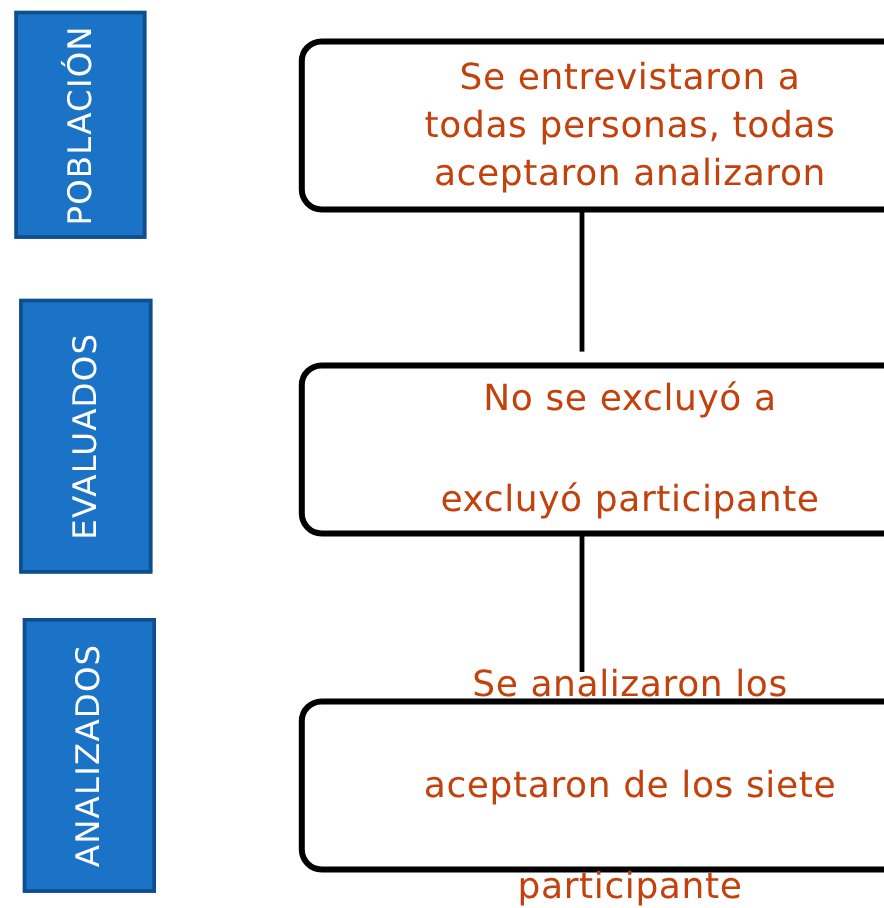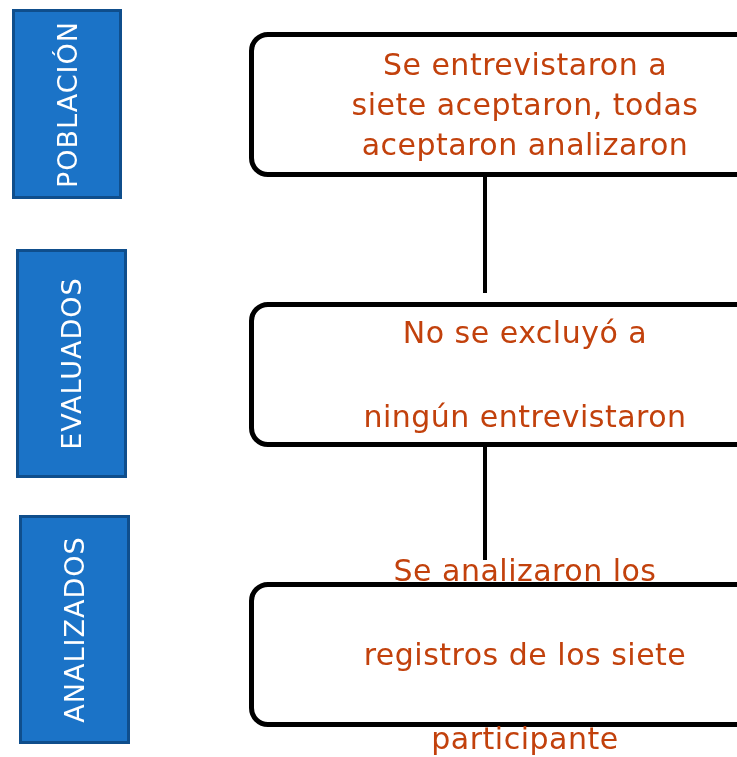--- a/index.html
+++ b/index.html
@@ -86,28 +86,28 @@
   </div>
   <div class="stage-label stage-label-3">
     <span class="vtext">ANALIZADOS</span>
   </div>
 
   <div class="connector connector-1"></div>
   <div class="connector connector-2"></div>
 
   <div class="flow-box flow-box-1">
     <div>Se entrevistaron a</div>
-    <div>siete aceptaron, todas</div>
+    <div>todas personas, todas</div>
     <div>aceptaron analizaron</div>
   </div>
 
   <div class="flow-box flow-box-2">
     <div>No se excluyó a</div>
-    <div>ningún entrevistaron</div>
+    <div>excluyó participante</div>
   </div>
 
   <div class="flow-box flow-box-3">
     <div>Se analizaron los</div>
-    <div>registros de los siete</div>
+    <div>aceptaron de los siete</div>
     <div>participante</div>
   </div>
 
 </div>
 
 </body></html>

